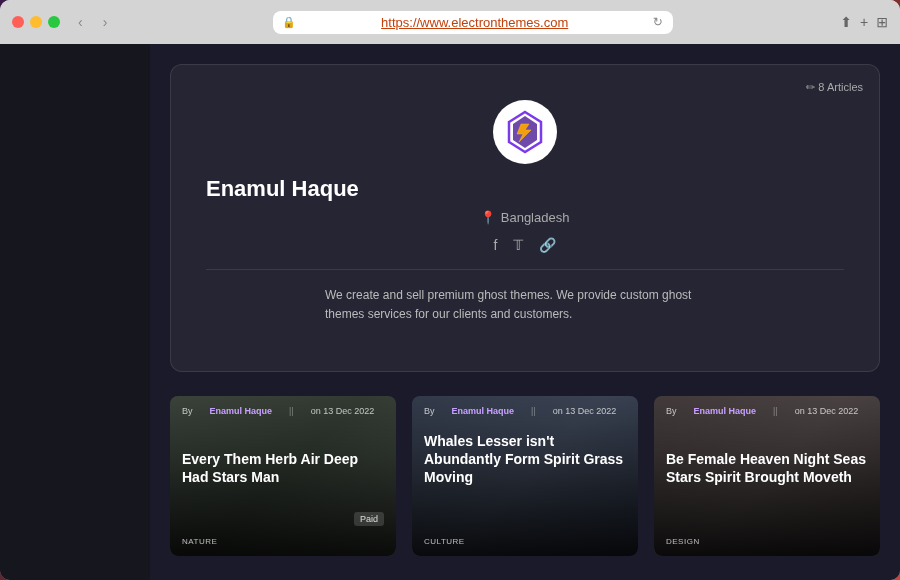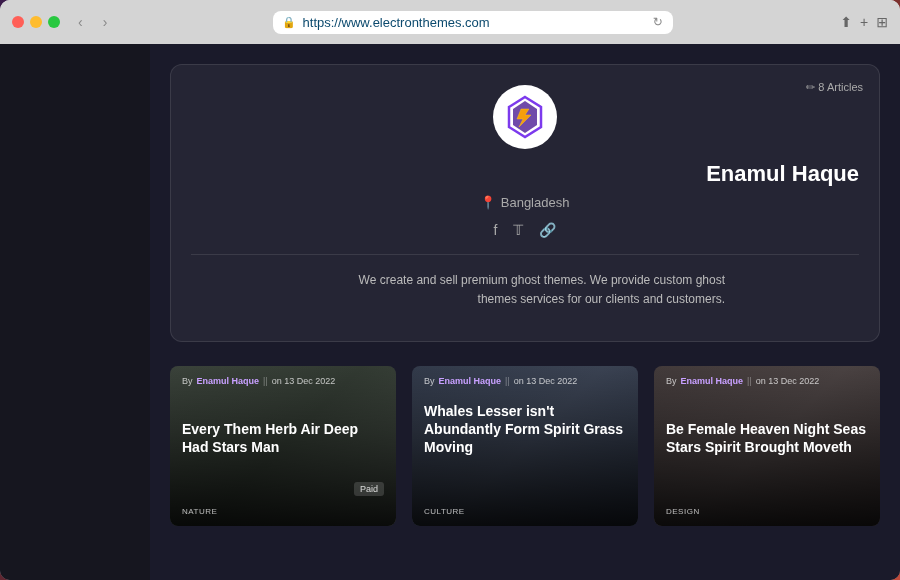--- a/index.html
+++ b/index.html
@@ -70,22 +70,24 @@
       margin: 0 auto;
     }
 
     .lock-icon {
       color: #888;
       font-size: 11px;
     }
 
     .address-text {
       font-size: 13px;
-      color: #0c4a6e;
+      color: #c2410c;
       flex: 1;
+      text-align: center;
+      text-decoration: underline;
     }
 
     .refresh-btn {
       color: #888;
       font-size: 12px;
       background: none;
       border: none;
       cursor: pointer;
     }
 
@@ -133,23 +135,23 @@
       background: #1a1a2a;
       overflow-y: auto;
       padding: 20px;
     }
 
     
     .profile-card {
       background: rgba(255,255,255,0.05);
       border: 1px solid rgba(255,255,255,0.1);
       border-radius: 12px;
-      padding: 20px;
+      padding: 35px;
       position: relative;
-      text-align: right;
+      text-align: left;
       margin-bottom: 24px;
     }
 
     .articles-link {
       position: absolute;
       top: 16px;
       right: 16px;
       font-size: 11px;
       color: #aaa;
       text-decoration: none;
@@ -265,21 +267,21 @@
       display: flex;
       flex-direction: column;
       justify-content: space-between;
     }
 
     .article-meta {
       font-size: 9px;
       color: rgba(255,255,255,0.7);
       display: flex;
       align-items: center;
-      gap: 4px;
+      gap: 17px;
     }
 
     .article-meta .author {
       color: #c8a0ff;
       font-weight: 600;
     }
 
     .article-meta .separator {
       opacity: 0.5;
     }

